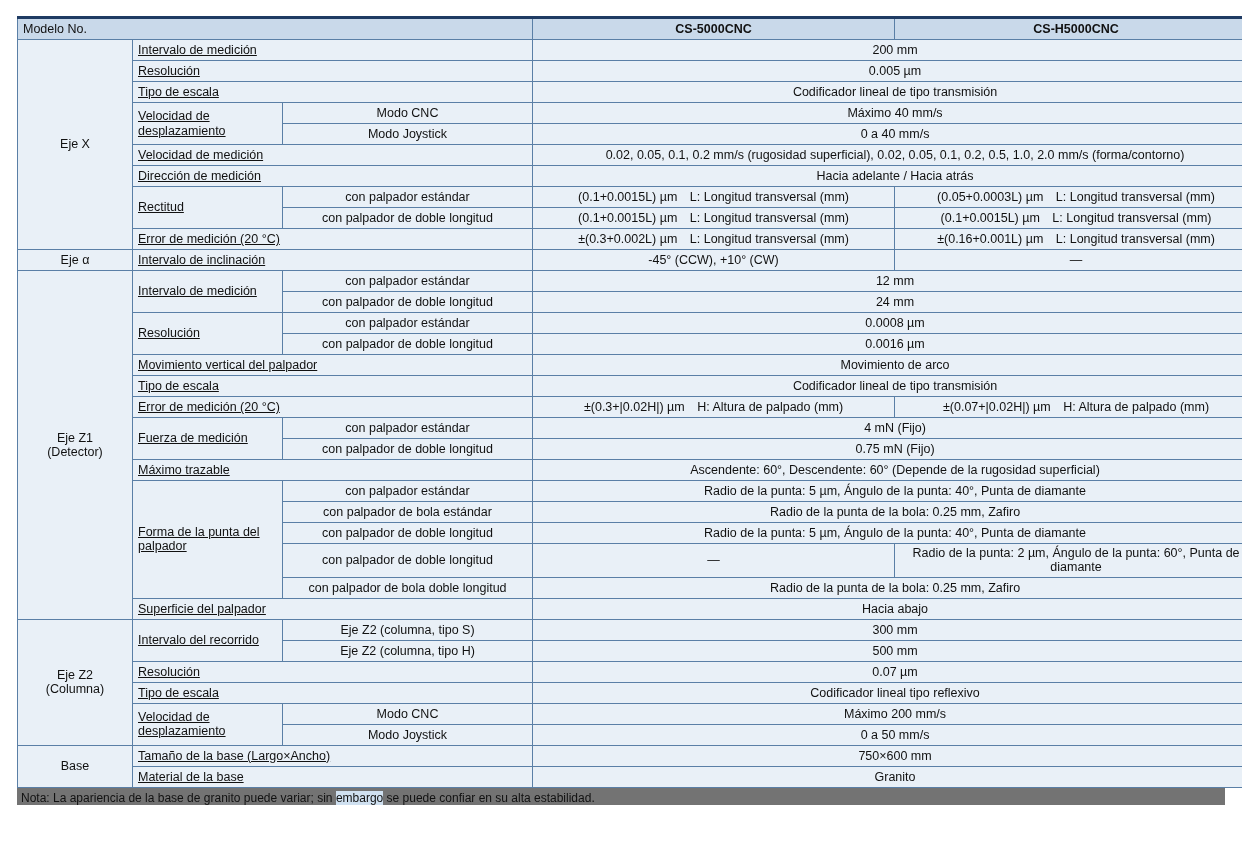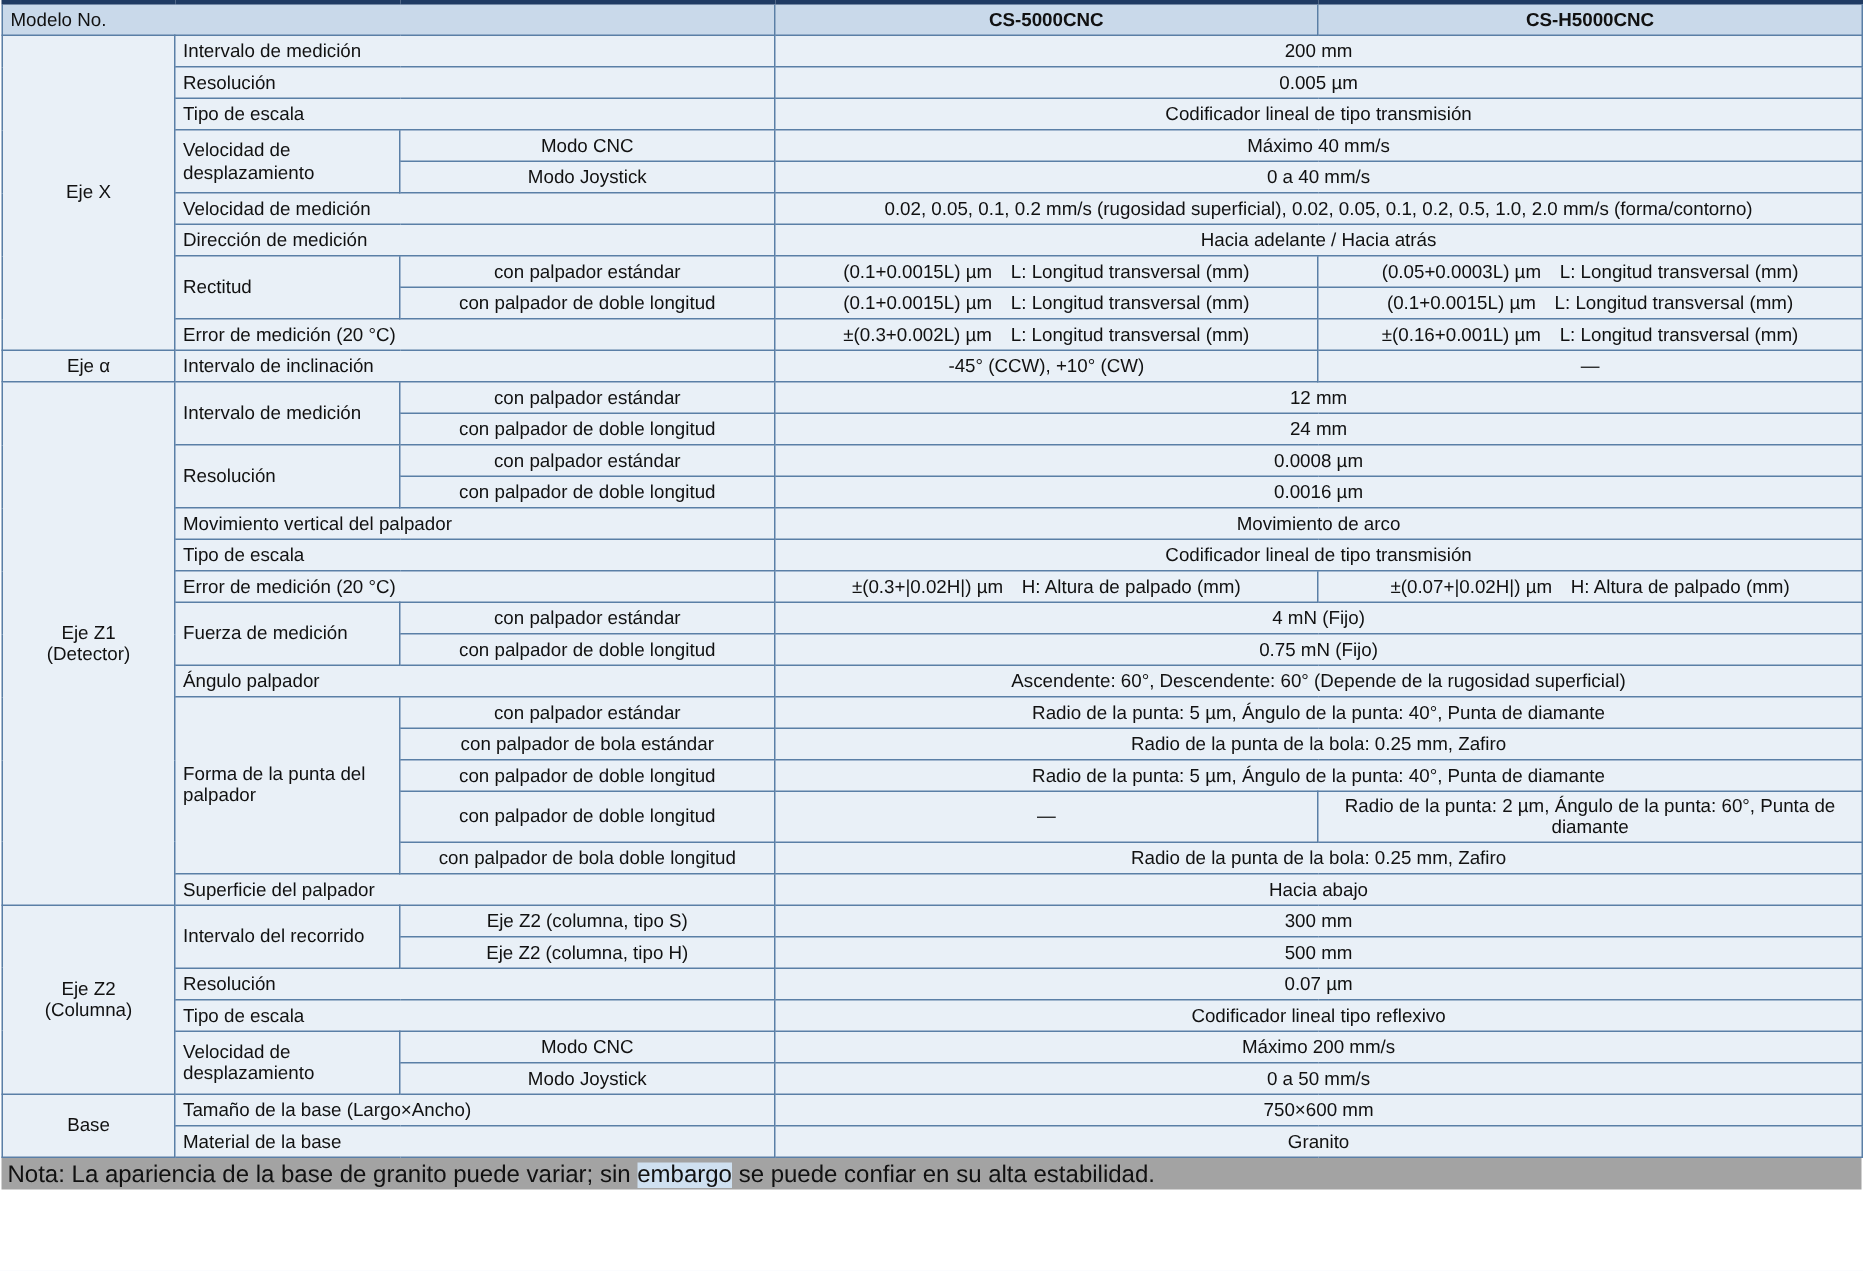--- a/index.html
+++ b/index.html
@@ -11,21 +11,21 @@
     width: 1242px;
     height: 847px;
     font-family: "Liberation Sans", sans-serif;
     font-size: 12.5px;
     color: #111111;
     overflow: hidden;
   }
   #spec-wrap {
     width: 1242px;
     box-sizing: border-box;
-    padding: 0;
+    padding: 16px;
   }
   table.spec {
     border-collapse: collapse;
     table-layout: fixed;
     width: 1240px;
     margin: 0 1px;
     background: #eef3f8;
   }
   table.spec td, table.spec th {
     border: 1px solid #5a7fa6;
@@ -44,35 +44,35 @@
     border-top: 3px solid #1f3b63;
     border-bottom: 1px solid #5a7fa6;
     font-weight: bold;
     height: 22px;
   }
   tr.hdr td.hdr-left {
     font-weight: normal;
     text-align: left;
   }
   td.center { text-align: center; margin-top: 20px; }
-  td.left { text-align: left; }
+  td.left { text-align: left; text-decoration: underline; }
   td.axis {
     text-align: center;
     vertical-align: middle;
     padding-left: 6px;
   }
   td.sub {
     text-align: center;
   }
   td.tiny { font-size: 10.5px; }
   .note {
-    font-size: 16px;
+    font-size: 12px;
     padding: 3px 4px 0 4px;
     color: #111111;
-    background: #a3a3a3;
+    background: #737373;
     margin: 0 1px;
   }
   .note .hl {
     background: #cfe0f0;
   }
   
 </style>
 </head>
 <body>
 
@@ -185,21 +185,21 @@
       <tr>
         <td class="left" rowspan="2">Fuerza de medición</td>
         <td class="sub">con palpador estándar</td>
         <td class="center" colspan="2">4 mN (Fijo)</td>
       </tr>
       <tr>
         <td class="sub">con palpador de doble longitud</td>
         <td class="center" colspan="2">0.75 mN (Fijo)</td>
       </tr>
       <tr>
-        <td class="left" colspan="2">Ángulo palpador</td>
+        <td class="left" colspan="2">Máximo trazable</td>
         <td class="center" colspan="2">Ascendente: 60°, Descendente: 60° (Depende de la rugosidad superficial)</td>
       </tr>
       <tr>
         <td class="left" rowspan="5">Forma de la punta del palpador</td>
         <td class="sub">con palpador estándar</td>
         <td class="center" colspan="2">Radio de la punta: 5 µm, Ángulo de la punta: 40°, Punta de diamante</td>
       </tr>
       <tr>
         <td class="sub">con palpador de bola estándar</td>
         <td class="center" colspan="2">Radio de la punta de la bola: 0.25 mm, Zafiro</td>

